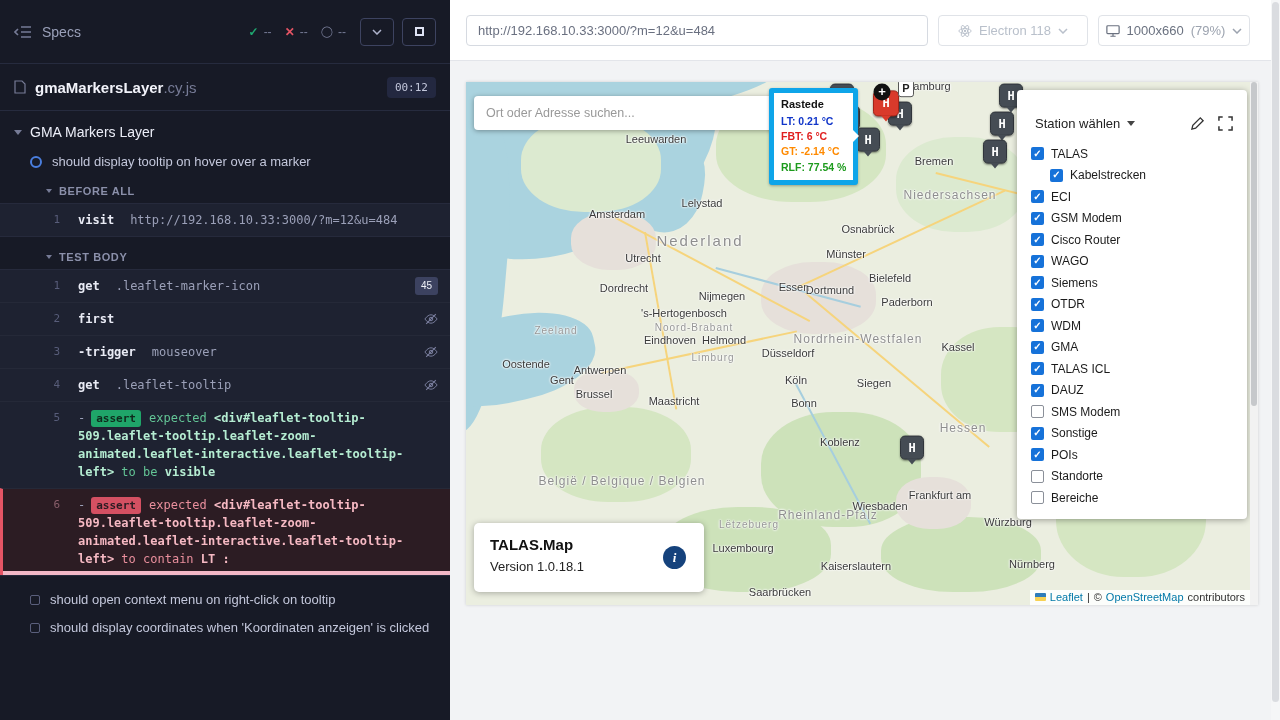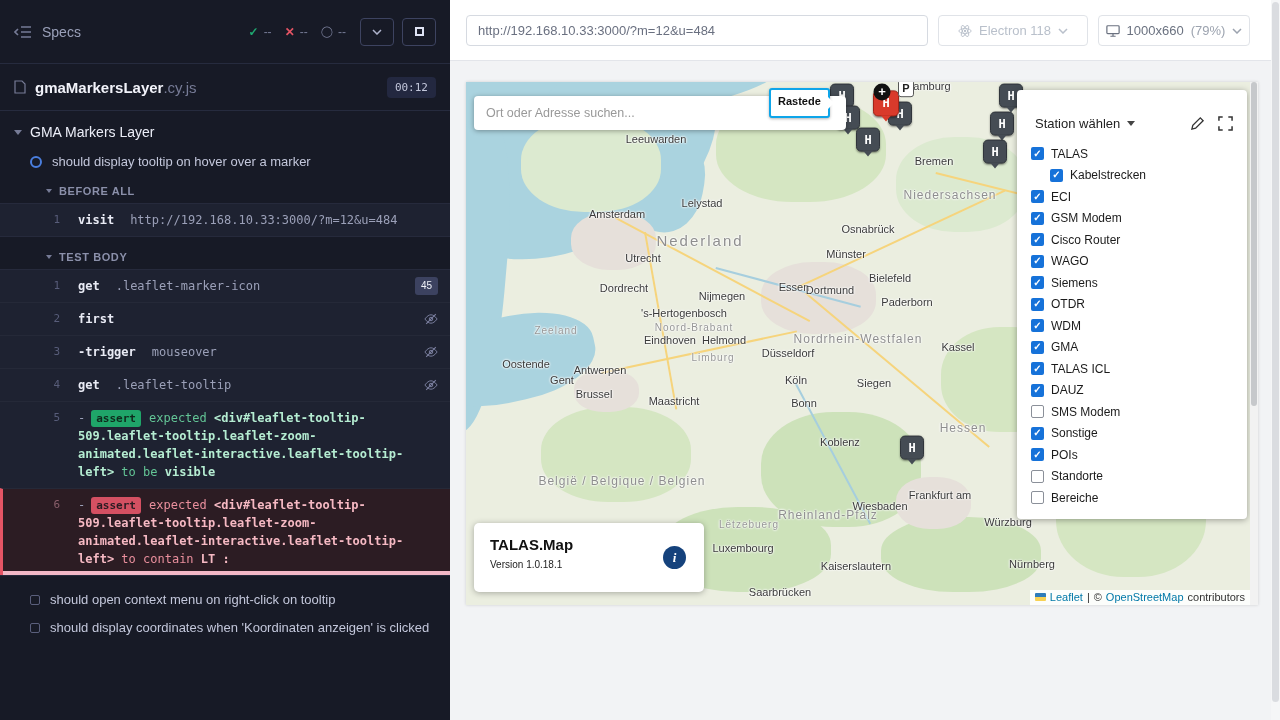--- a/index.html
+++ b/index.html
@@ -119,21 +119,21 @@
               border-radius:3px; color:#222; font-weight:700; font-size:11px; text-align:center;
               line-height:16px; transform:translate(-50%,-60%); cursor:pointer; }
 
   .search-box { position:absolute; left:8px; top:14px; width:372px; height:34px; background:#fff;
                 border-radius:4px; box-shadow:0 1px 5px rgba(0,0,0,.35); z-index:5; }
   .search-box input { width:100%; height:100%; border:none; outline:none; padding:0 12px;
                       font-size:12.5px; color:#555; background:transparent;
                       font-family:"Liberation Sans", sans-serif; }
   .search-box input::placeholder { color:#999; }
 
-  .map-tooltip { position:absolute; left:303px; top:6px; background:#fff; border:2px solid #0ea5e9;
+  .map-tooltip { position:absolute; left:303px; top:6px; background:#fff; border:5px solid #0ea5e9;
                  border-radius:3px; padding:4px 7px 5px; box-shadow:0 1px 3px rgba(0,0,0,.3);
                  font-size:10.5px; line-height:1.45; z-index:6; }
   .map-tooltip::after { content:""; position:absolute; right:-6px; top:50%; margin-top:-6px;
                         border-top:6px solid transparent; border-bottom:6px solid transparent;
                         border-left:6px solid #fff; }
   .tt-title { font-weight:700; font-size:11px; color:#111; margin-bottom:1px; }
   .tt-row { font-weight:700; white-space:nowrap; }
 
   .station-panel { position:absolute; left:551px; top:8px; width:230px; background:#fff;
                    border-radius:4px; box-shadow:0 1px 6px rgba(0,0,0,.35); z-index:5;
@@ -150,21 +150,21 @@
   .sp-item.indent { margin-left:19px; }
   .cb { width:13px; height:13px; border-radius:2px; flex:none; display:flex;
         align-items:center; justify-content:center; }
   .cb.checked { background:#1672d9; color:#fff; font-size:10px; line-height:1; font-weight:700; }
   .cb.un { background:#fff; border:1px solid #8b9099; }
 
   .version-card { position:absolute; left:8px; top:441px; width:230px; height:69px; background:#fff;
                   border-radius:5px; box-shadow:0 1px 6px rgba(0,0,0,.3); padding:13px 16px;
                   z-index:5; }
   .vc-title { font-size:15px; font-weight:700; color:#111; }
-  .vc-version { font-size:10px; color:#222; margin-top:6px; }
+  .vc-version { font-size:13px; color:#222; margin-top:6px; }
   .vc-info { position:absolute; right:18px; top:23px; width:23px; height:23px; border-radius:50%;
              background:#15427c; color:#fff; font-weight:700; font-size:13px; display:flex;
              align-items:center; justify-content:center; cursor:pointer;
              font-family:"Liberation Serif", serif; font-style:italic; }
 
   .attribution { position:absolute; right:8px; bottom:0; background:rgba(255,255,255,.85);
                  font-size:11px; color:#333; padding:1px 5px 2px; display:flex; gap:4px;
                  align-items:center; z-index:6; }
   .attr-link { color:#0078a8; cursor:pointer; }
   .leaflet-flag { width:11px; height:8px; background:linear-gradient(#2e7cba 50%, #f7d154 50%);
@@ -422,20 +422,26 @@
         <div class="plus-marker" style="left: 416px; top: 10px;">+</div>
         <div class="p-marker" style="left: 440px; top: 8px;">P</div>
       </div>
 
     <div class="search-box">
       <input placeholder="Ort oder Adresse suchen..." style="">
     </div>
 
     <div class="map-tooltip">
       <div class="tt-title">Rastede</div>
+      <div id="tt-rows">
+          <div class="tt-row" style="color: rgb(16, 53, 201);">LT: 0.21 °C</div>
+          <div class="tt-row" style="color: rgb(224, 32, 32);">FBT: 6 °C</div>
+          <div class="tt-row" style="color: rgb(255, 138, 0);">GT: -2.14 °C</div>
+          <div class="tt-row" style="color: rgb(29, 155, 29);">RLF: 77.54 %</div>
+        </div>
     </div>
 
     <div class="station-panel">
       <div class="sp-header">
         <span class="sp-title">
           <span>Station wählen</span>
           <span class="chev"></span>
         </span>
         <span class="sp-icons">
           <span class="sp-icon">

